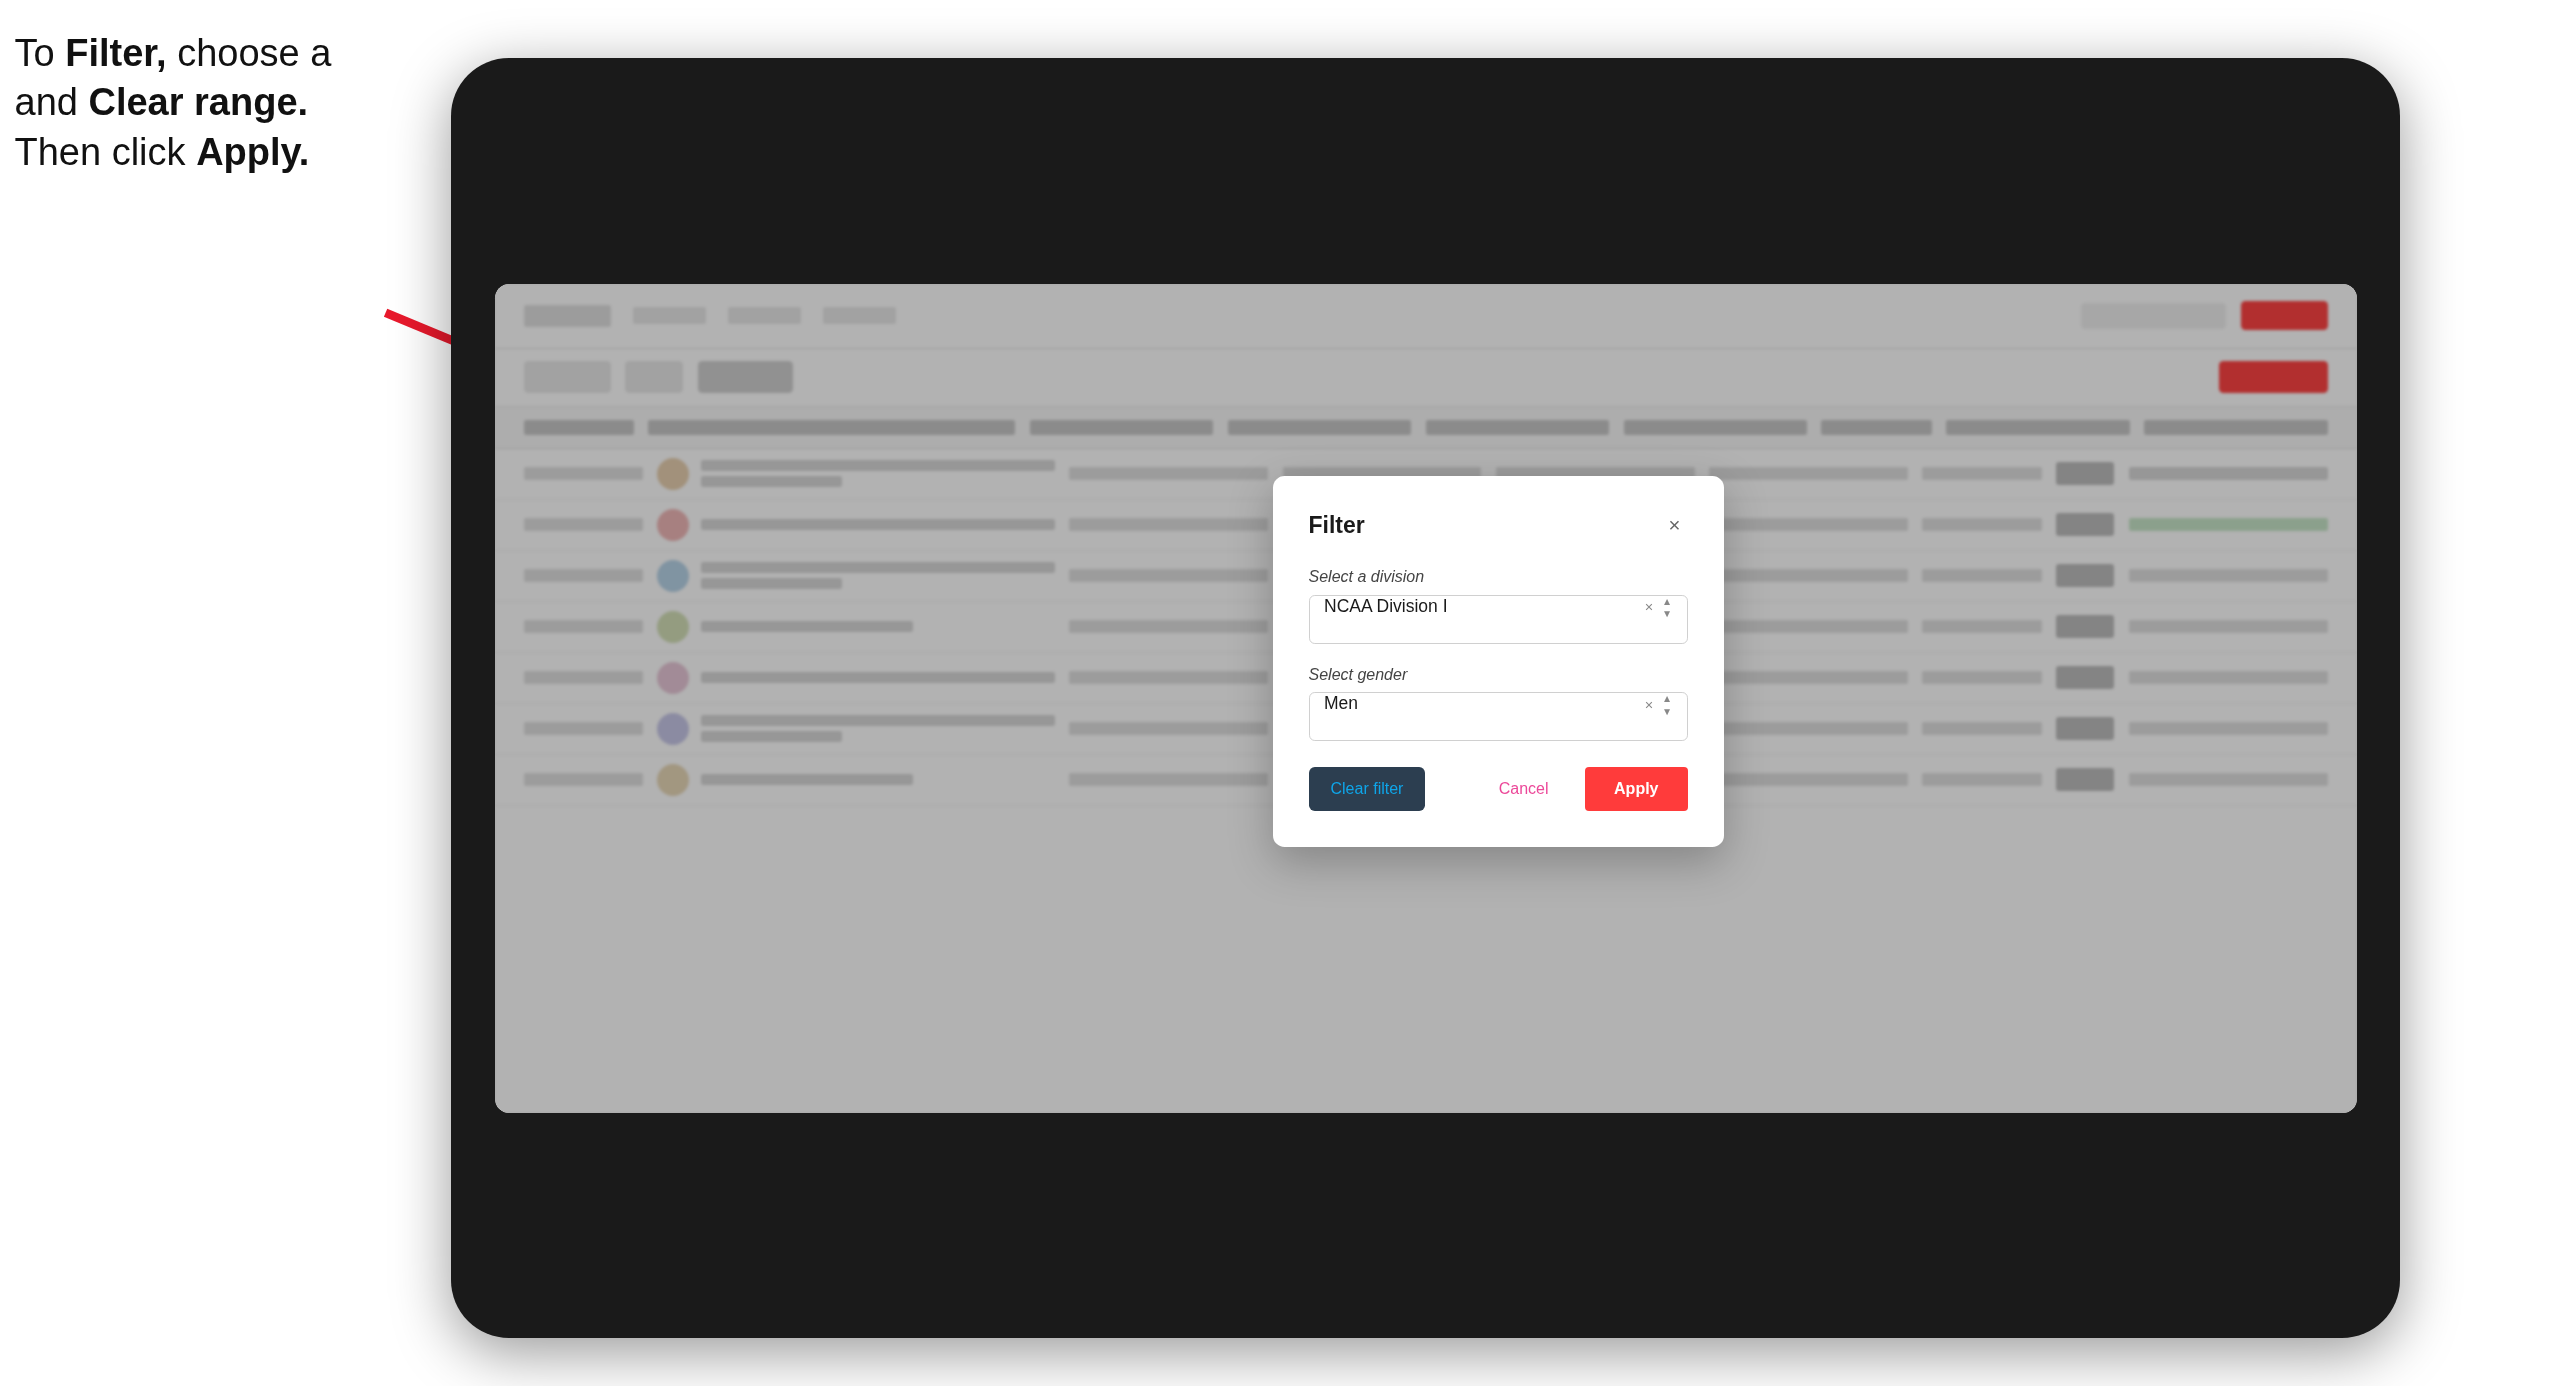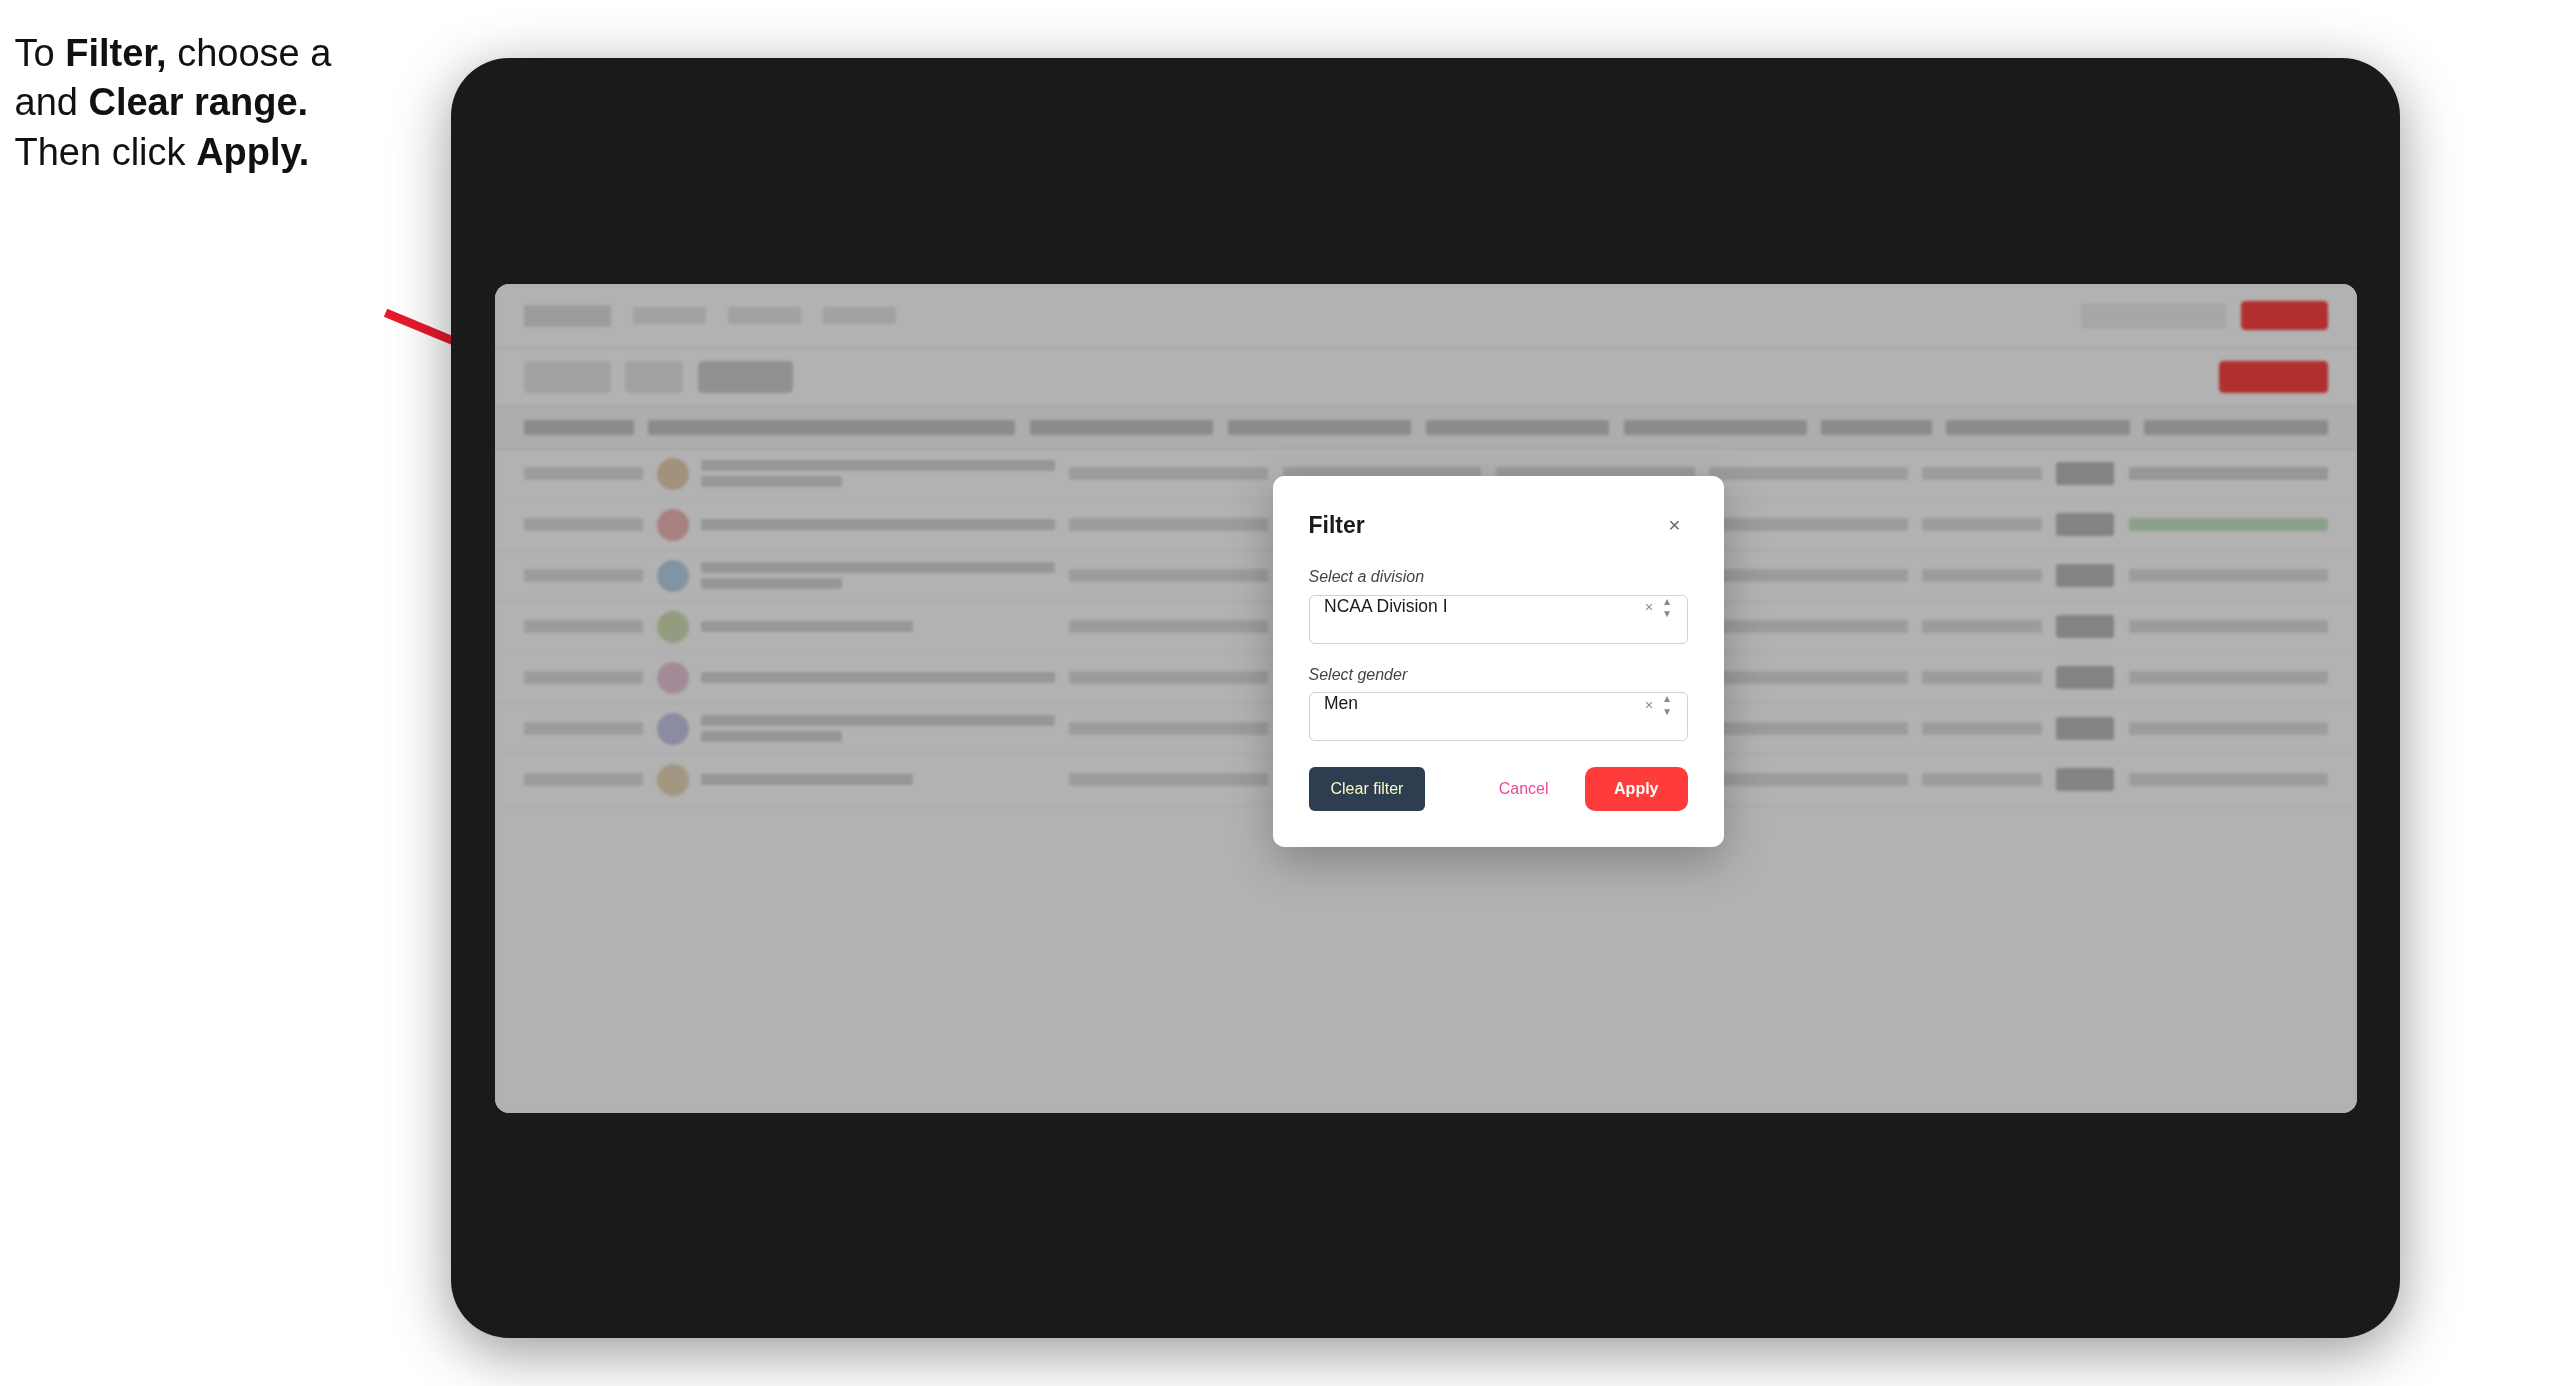--- a/index.html
+++ b/index.html
@@ -337,21 +337,21 @@
       display: flex;
       align-items: center;
       justify-content: space-between;
       margin-top: 26px;
     }
 
     .btn-clear-filter {
       height: 44px;
       padding: 0 22px;
       background: #2c3e50;
-      color: #fef9c3;
+      color: #0ea5e9;
       border: none;
       border-radius: 5.8px;
       font-size: 16px;
       font-weight: 500;
       cursor: pointer;
     }
 
     .modal-footer-right {
       display: flex;
       gap: 14.5px;
@@ -367,21 +367,21 @@
       font-size: 16px;
       cursor: pointer;
     }
 
     .btn-apply {
       height: 44px;
       padding: 0 29px;
       background: #ff3b3b;
       color: #ffffff;
       border: none;
-      border-radius: 10px;
+      border-radius: 4px;
       font-size: 16px;
       font-weight: 600;
       cursor: pointer;
     }
 
     
     .row-with-icon {
       display: flex;
       align-items: center;
       gap: 11.6px;

